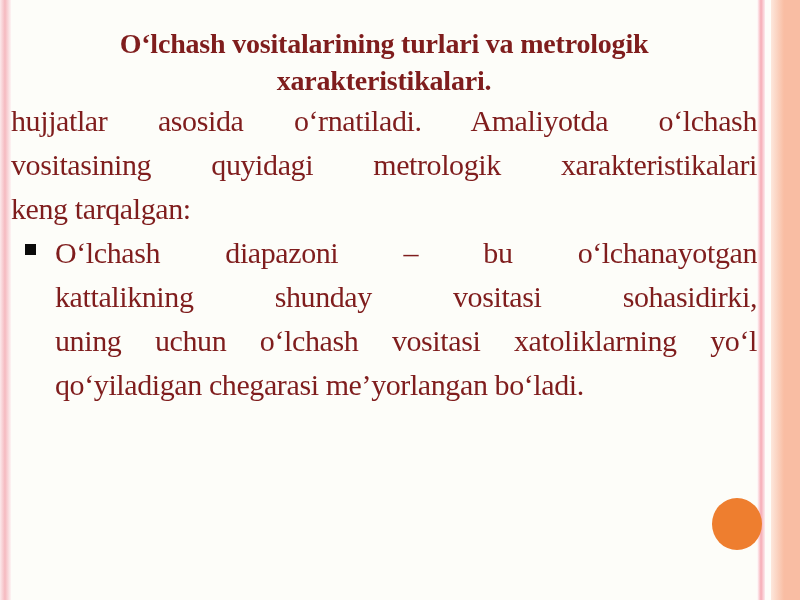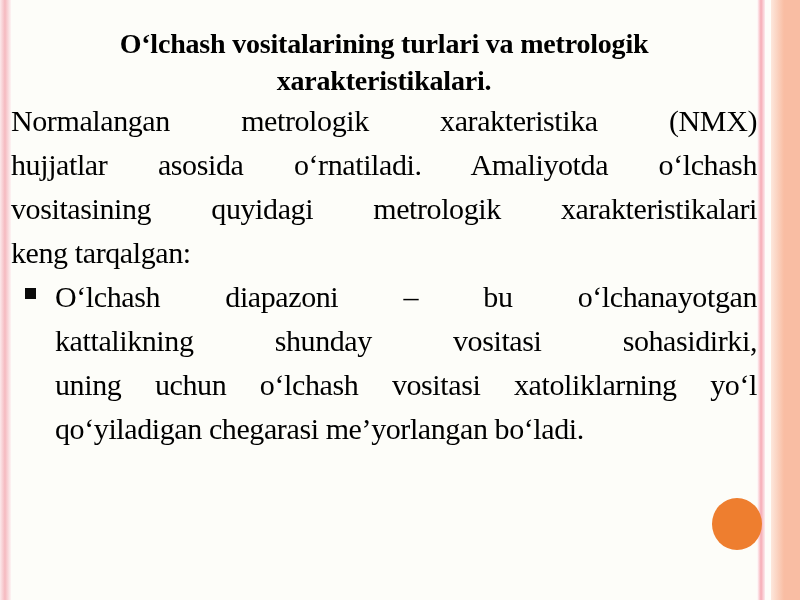--- a/index.html
+++ b/index.html
@@ -5,21 +5,21 @@
   html, body { margin: 0; padding: 0; }
   body {
     width: 800px; height: 600px;
     font-family: "Liberation Serif", "DejaVu Serif", serif;
   }
   .slide {
     position: relative;
     width: 800px; height: 600px;
     background: #FDFDF9;
     overflow: hidden;
-    color: #000000;
+    color: #7f1d1d;
   }
   
   .left-strip {
     position: absolute; left: 0; top: 0;
     width: 11px; height: 600px;
     background: linear-gradient(to right, #fce9eb, #f5b9bf 45%, #fdf4f4);
   }
   .right-line {
     position: absolute; left: 757px; top: 0;
     width: 8px; height: 600px;
@@ -81,21 +81,20 @@
   <div class="circle"></div>
 
   <div class="content">
 
     <h1 class="title-block" style="margin:0 auto;">
       <div>O‘lchash vositalarining turlari va metrologik</div>
       <div>xarakteristikalari.</div>
     </h1>
 
     <div class="para">
-      <div class="line just">Normalangan metrologik xarakteristika (NMX)</div>
       <div class="line just">hujjatlar asosida o‘rnatiladi. Amaliyotda o‘lchash</div>
       <div class="line just">vositasining quyidagi metrologik xarakteristikalari</div>
       <div class="line">keng tarqalgan:</div>
     </div>
 
     <div class="bullet">
       <span class="marker"></span>
       <div class="line just">O‘lchash diapazoni – bu o‘lchanayotgan</div>
       <div class="line just">kattalikning shunday vositasi sohasidirki,</div>
       <div class="line just">uning uchun o‘lchash vositasi xatoliklarning yo‘l</div>

